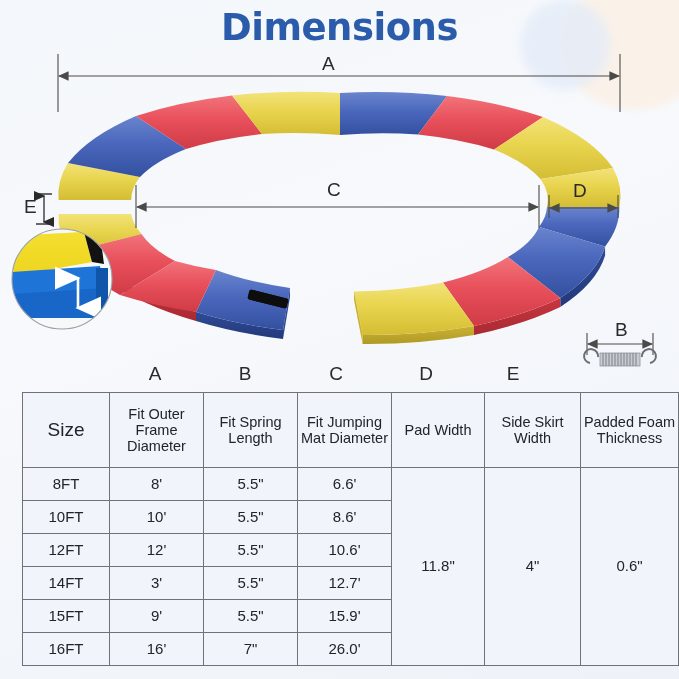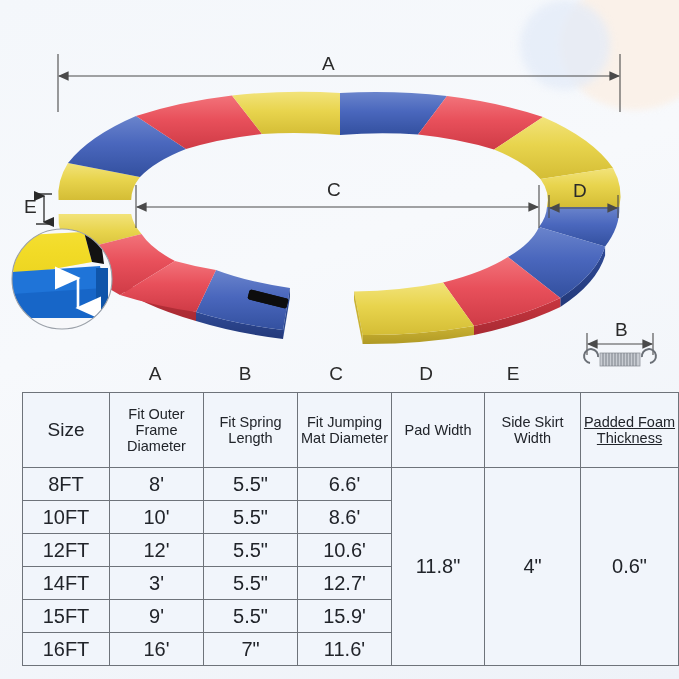--- a/index.html
+++ b/index.html
@@ -102,43 +102,44 @@
     padding: 2px 1px;
     background: #f1f5fb;
     font-family: "Liberation Sans", sans-serif;
   }
   #spec-table thead td {
     height: 70px;
     font-size: 14.5px;
   }
   #spec-table tbody td {
     height: 28px;
-    font-size: 20px;
+    font-size: 15px;
   }
   .c-size { width: 84px; margin-top: 39px; }
   .c-a { width: 91px; margin-top: 9px; }
   .c-b { width: 91px; }
   .c-c { width: 91px; }
   .c-d { width: 90px; }
   .c-e { width: 93px; }
-  .c-f { width: 95px; text-decoration: underline; }
+  .c-f { width: 95px; }
   td.big { font-size: 15px; }
   .hdr-size { font-size: 19px !important; }
 </style>
 </head>
 <body>
 
 <div id="page">
 
   <div class="wm wm-peach"></div>
   <div class="wm wm-blue-tr"></div>
   <div class="wm wm-mid"></div>
   <div class="wm wm-mid2"></div>
   <div class="wm wm-b1"></div>
 
+  <div class="title">Dimensions</div>
 
   <svg id="scene" viewBox="0 0 679 679" xmlns="http://www.w3.org/2000/svg">
     <defs>
 
       <linearGradient id="gRed" x1="0" y1="0" x2="0" y2="1">
         <stop offset="0%" stop-color="#f2737a"></stop>
         <stop offset="45%" stop-color="#e8505b"></stop>
         <stop offset="100%" stop-color="#cf3b46"></stop>
       </linearGradient>
       <linearGradient id="gYel" x1="0" y1="0" x2="0" y2="1">
@@ -367,18 +368,18 @@
       <tr>
         <td>15FT</td>
         <td>9'</td>
         <td>5.5"</td>
         <td>15.9'</td>
       </tr>
       <tr>
         <td>16FT</td>
         <td>16'</td>
         <td>7"</td>
-        <td>11.6'</td>
+        <td>26.0'</td>
       </tr>
     </tbody>
   </table>
 
 </div>
 
 </body></html>

